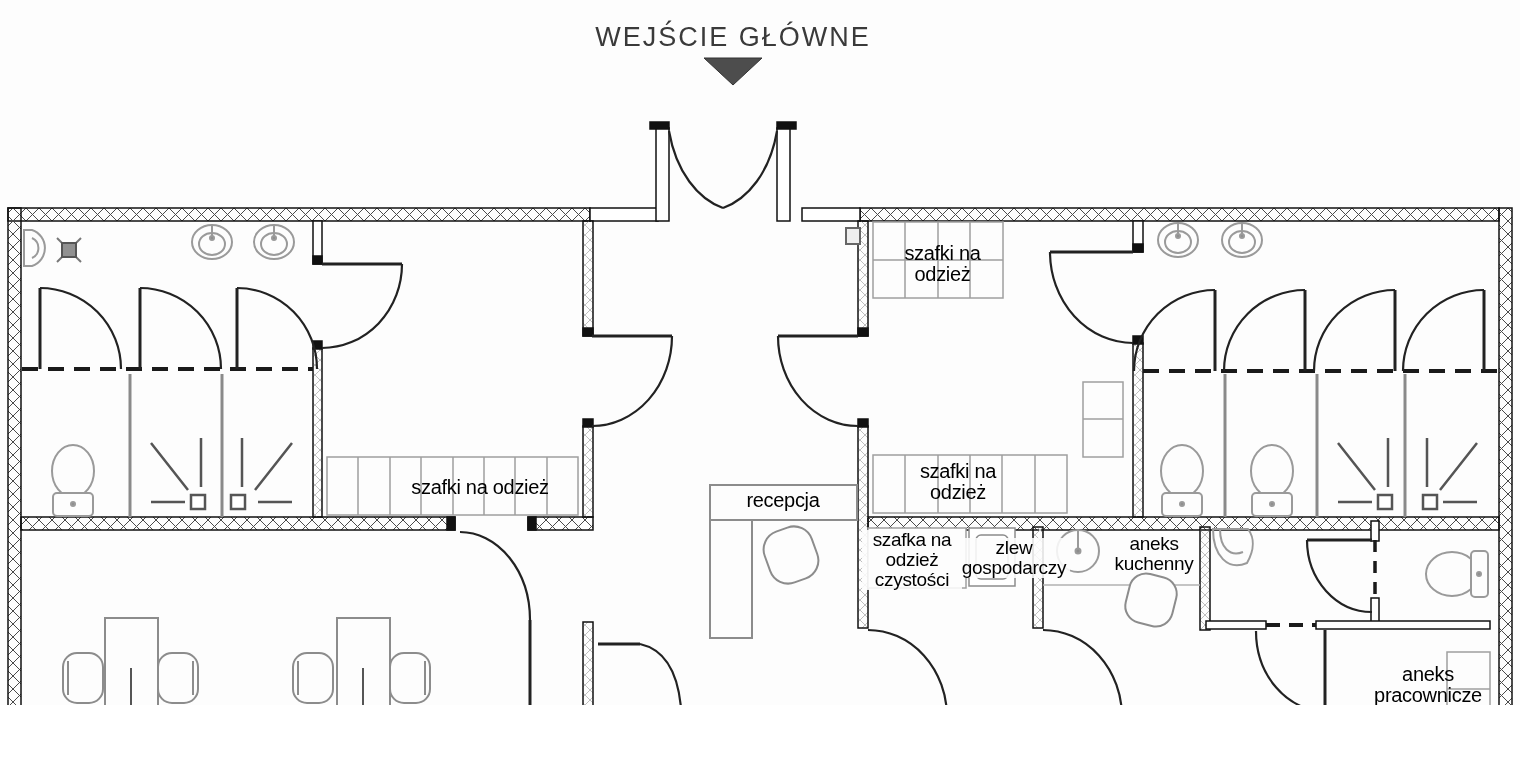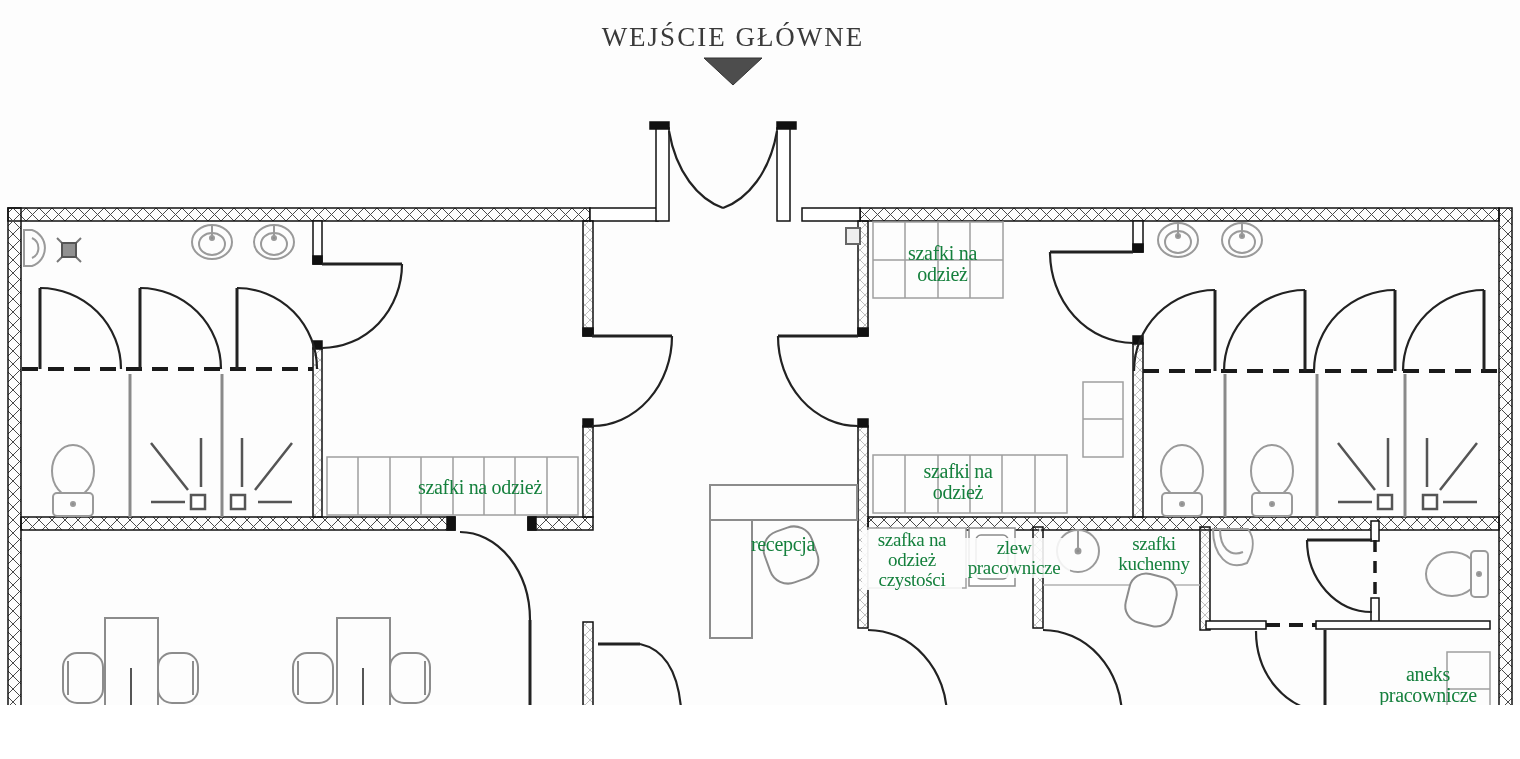--- a/index.html
+++ b/index.html
@@ -1,19 +1,19 @@
 <!DOCTYPE html>
 <html><head>
 <meta charset="utf-8">
 <style>
   html,body{margin:0;padding:0;background:#ffffff;}
   #plan{position:relative;width:1520px;height:705px;background:#fdfdfd;overflow:hidden;
-        font-family:Liberation Serif, serif;}
+        font-family:Liberation Sans, sans-serif;}
   #plan svg{position:absolute;left:0;top:0;}
-  .lbl{position:absolute;color:#15803d;text-align:center;line-height:21px;
+  .lbl{position:absolute;color:#000000;text-align:center;line-height:21px;
        font-size:20px;letter-spacing:-0.3px;}
   .lbl.bg{background:rgba(253,253,253,0.88);}
   #title-label{font-size:27px;letter-spacing:2px;line-height:30px;color:#3a3a3a;}
 </style>
 </head>
 <body>
 
 <div id="plan">
 
 <svg width="1520" height="759" viewBox="0 0 1520 759">
@@ -319,23 +319,23 @@
 </svg>
 
 <div class="lbl" id="title-label" style="left:560px;top:22px;width:346px;">WEJŚCIE GŁÓWNE</div>
 
 <div class="lbl" style="left:370px;top:477px;width:220px;white-space:nowrap;">szafki na odzież</div>
 
 <div class="lbl" style="left:895px;top:243px;width:95px;">szafki na odzież</div>
 
 <div class="lbl" style="left:908px;top:461px;width:100px;">szafki na odzież</div>
 
-<div class="lbl" style="left:733px;top:490px;width:100px;white-space:nowrap;margin-top:44px;">recepcja</div>
+<div class="lbl" style="left:733px;top:490px;width:100px;white-space:nowrap;">recepcja</div>
 
 <div class="lbl bg" style="left:862px;top:530px;width:100px;font-size:19px;line-height:20px;">szafka na odzież czystości</div>
 
-<div class="lbl bg" style="left:958px;top:538px;width:112px;font-size:19px;line-height:20px;">zlew pracownicze</div>
-
-<div class="lbl" style="left:1104px;top:534px;width:100px;font-size:19px;line-height:20px;">szafki kuchenny</div>
+<div class="lbl bg" style="left:958px;top:538px;width:112px;font-size:19px;line-height:20px;">zlew gospodarczy</div>
+
+<div class="lbl" style="left:1104px;top:534px;width:100px;font-size:19px;line-height:20px;">aneks kuchenny</div>
 
 <div class="lbl" style="left:1368px;top:664px;width:120px;">aneks pracownicze</div>
 
 </div>
 
 </body></html>

